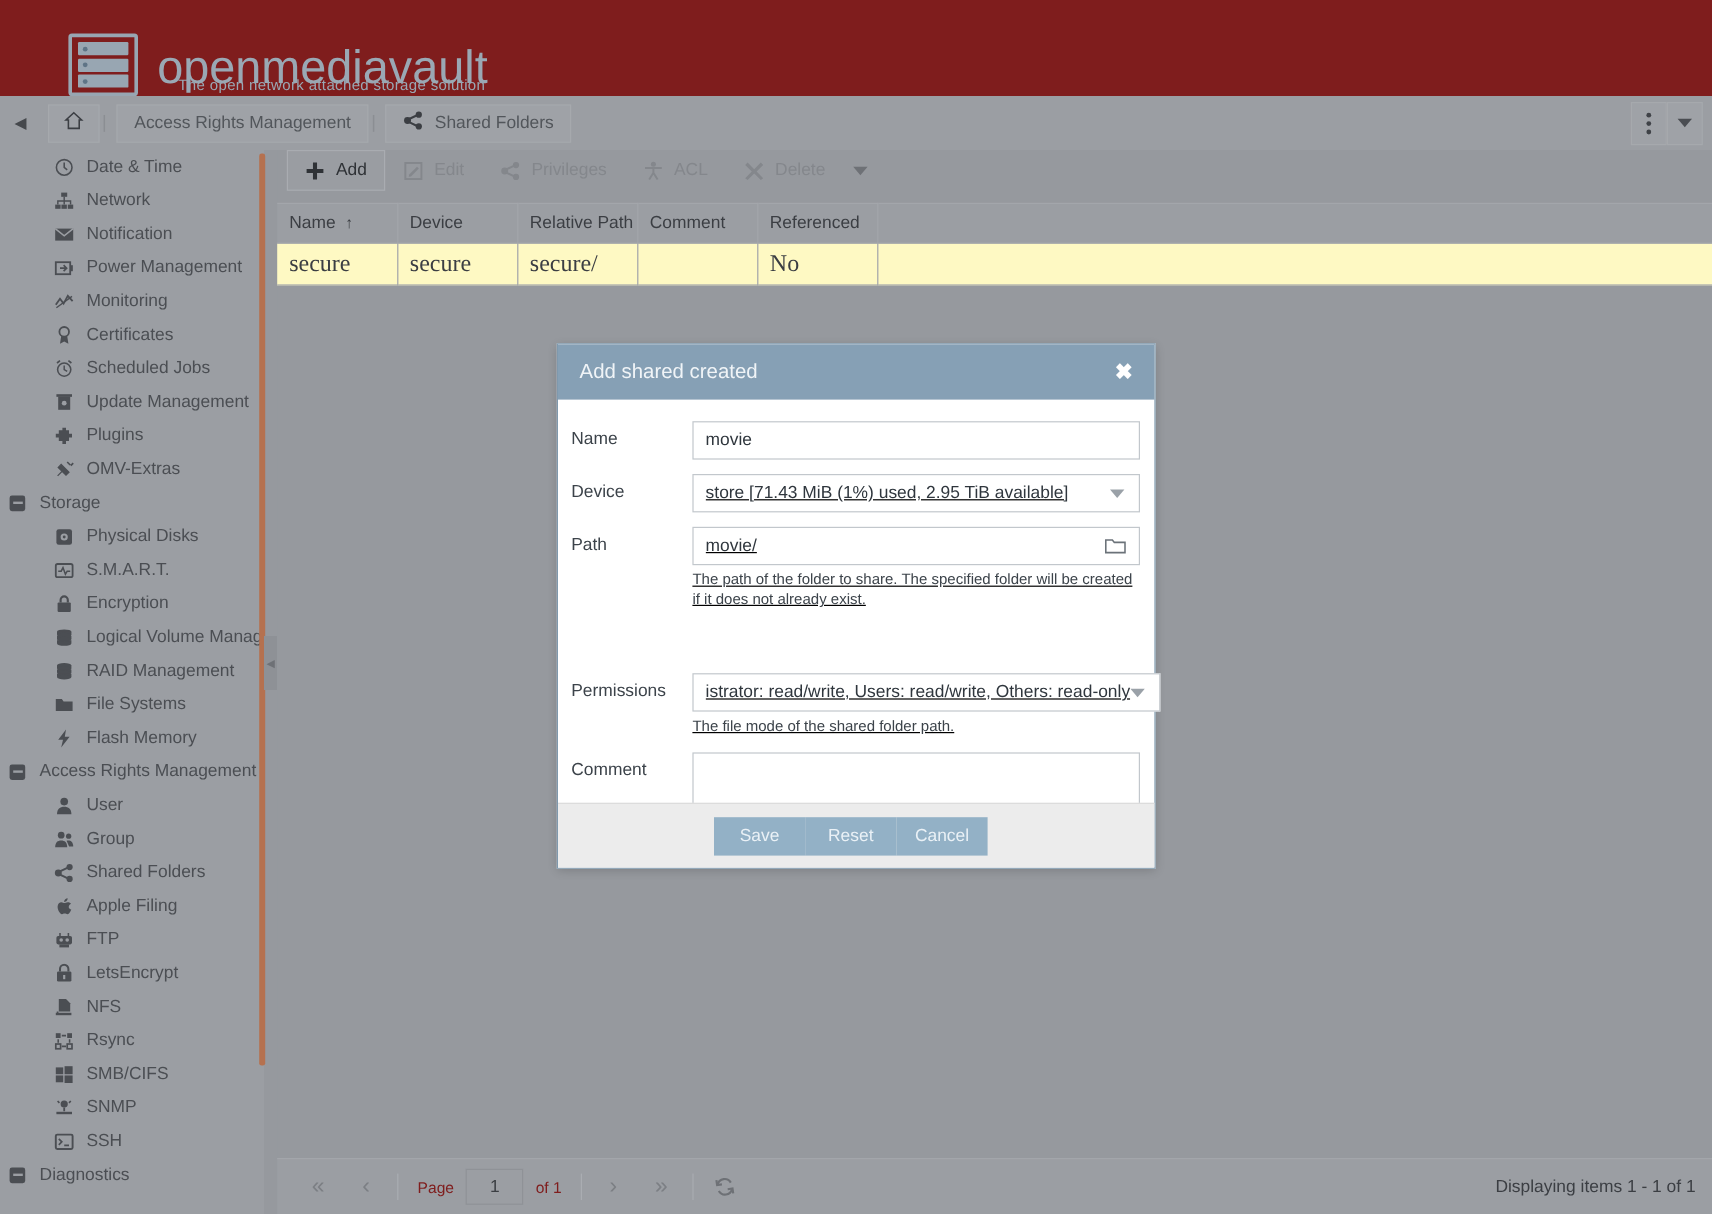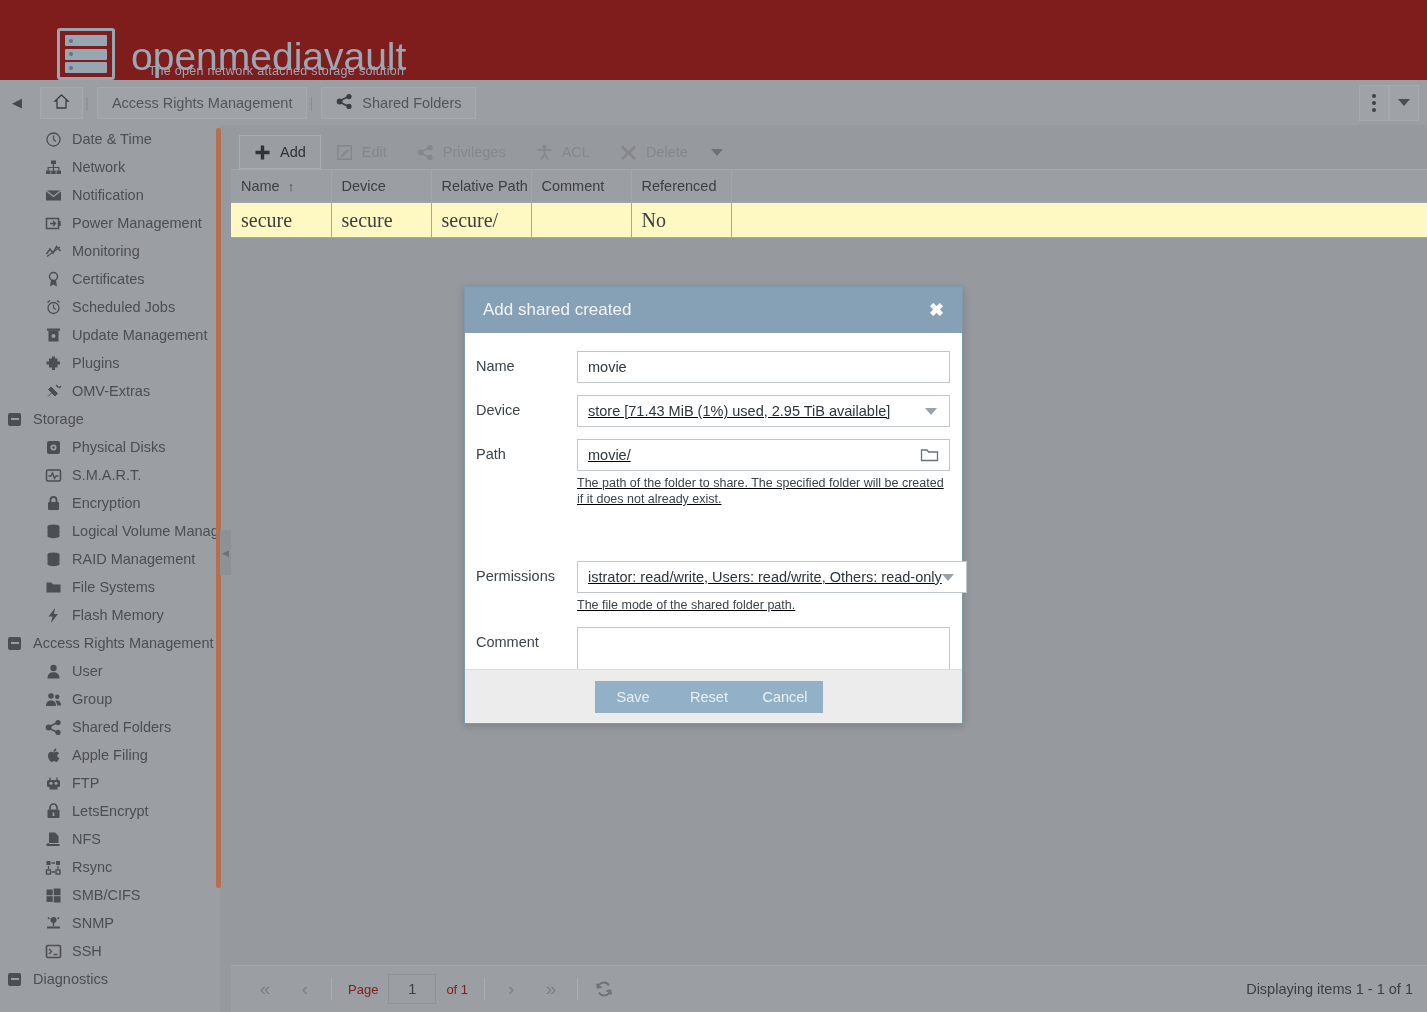--- a/index.html
+++ b/index.html
@@ -94,21 +94,21 @@
     background: #8e9196; display: flex; align-items: center; justify-content: center;
     color: #6e7176; font-size: 9px;
   }
 
   
   .content {
     position: absolute; left: 231px; top: 125px; width: 1196px; height: 887px;
     background: #96999e;
   }
   .toolbar {
-    height: 44px; display: flex; align-items: flex-end; gap: 0px; padding-left: 8px;
+    height: 44px; display: flex; align-items: flex-start; gap: 0px; padding-left: 8px;
   }
   .tb-btn {
     display: flex; align-items: center; gap: 9px; height: 34px; padding: 0 14px;
     border: 1px solid transparent; font-size: 14.5px; color: #84878c;
   }
   .tb-btn.enabled { color: #2f3236; border-color: #a9acb1; background: #9a9da2; }
   .tb-btn .ico { display: flex; align-items: center; }
   .tb-caret {
     width: 28px; height: 34px; display: flex; align-items: center; justify-content: center;
     color: #6e7176;

